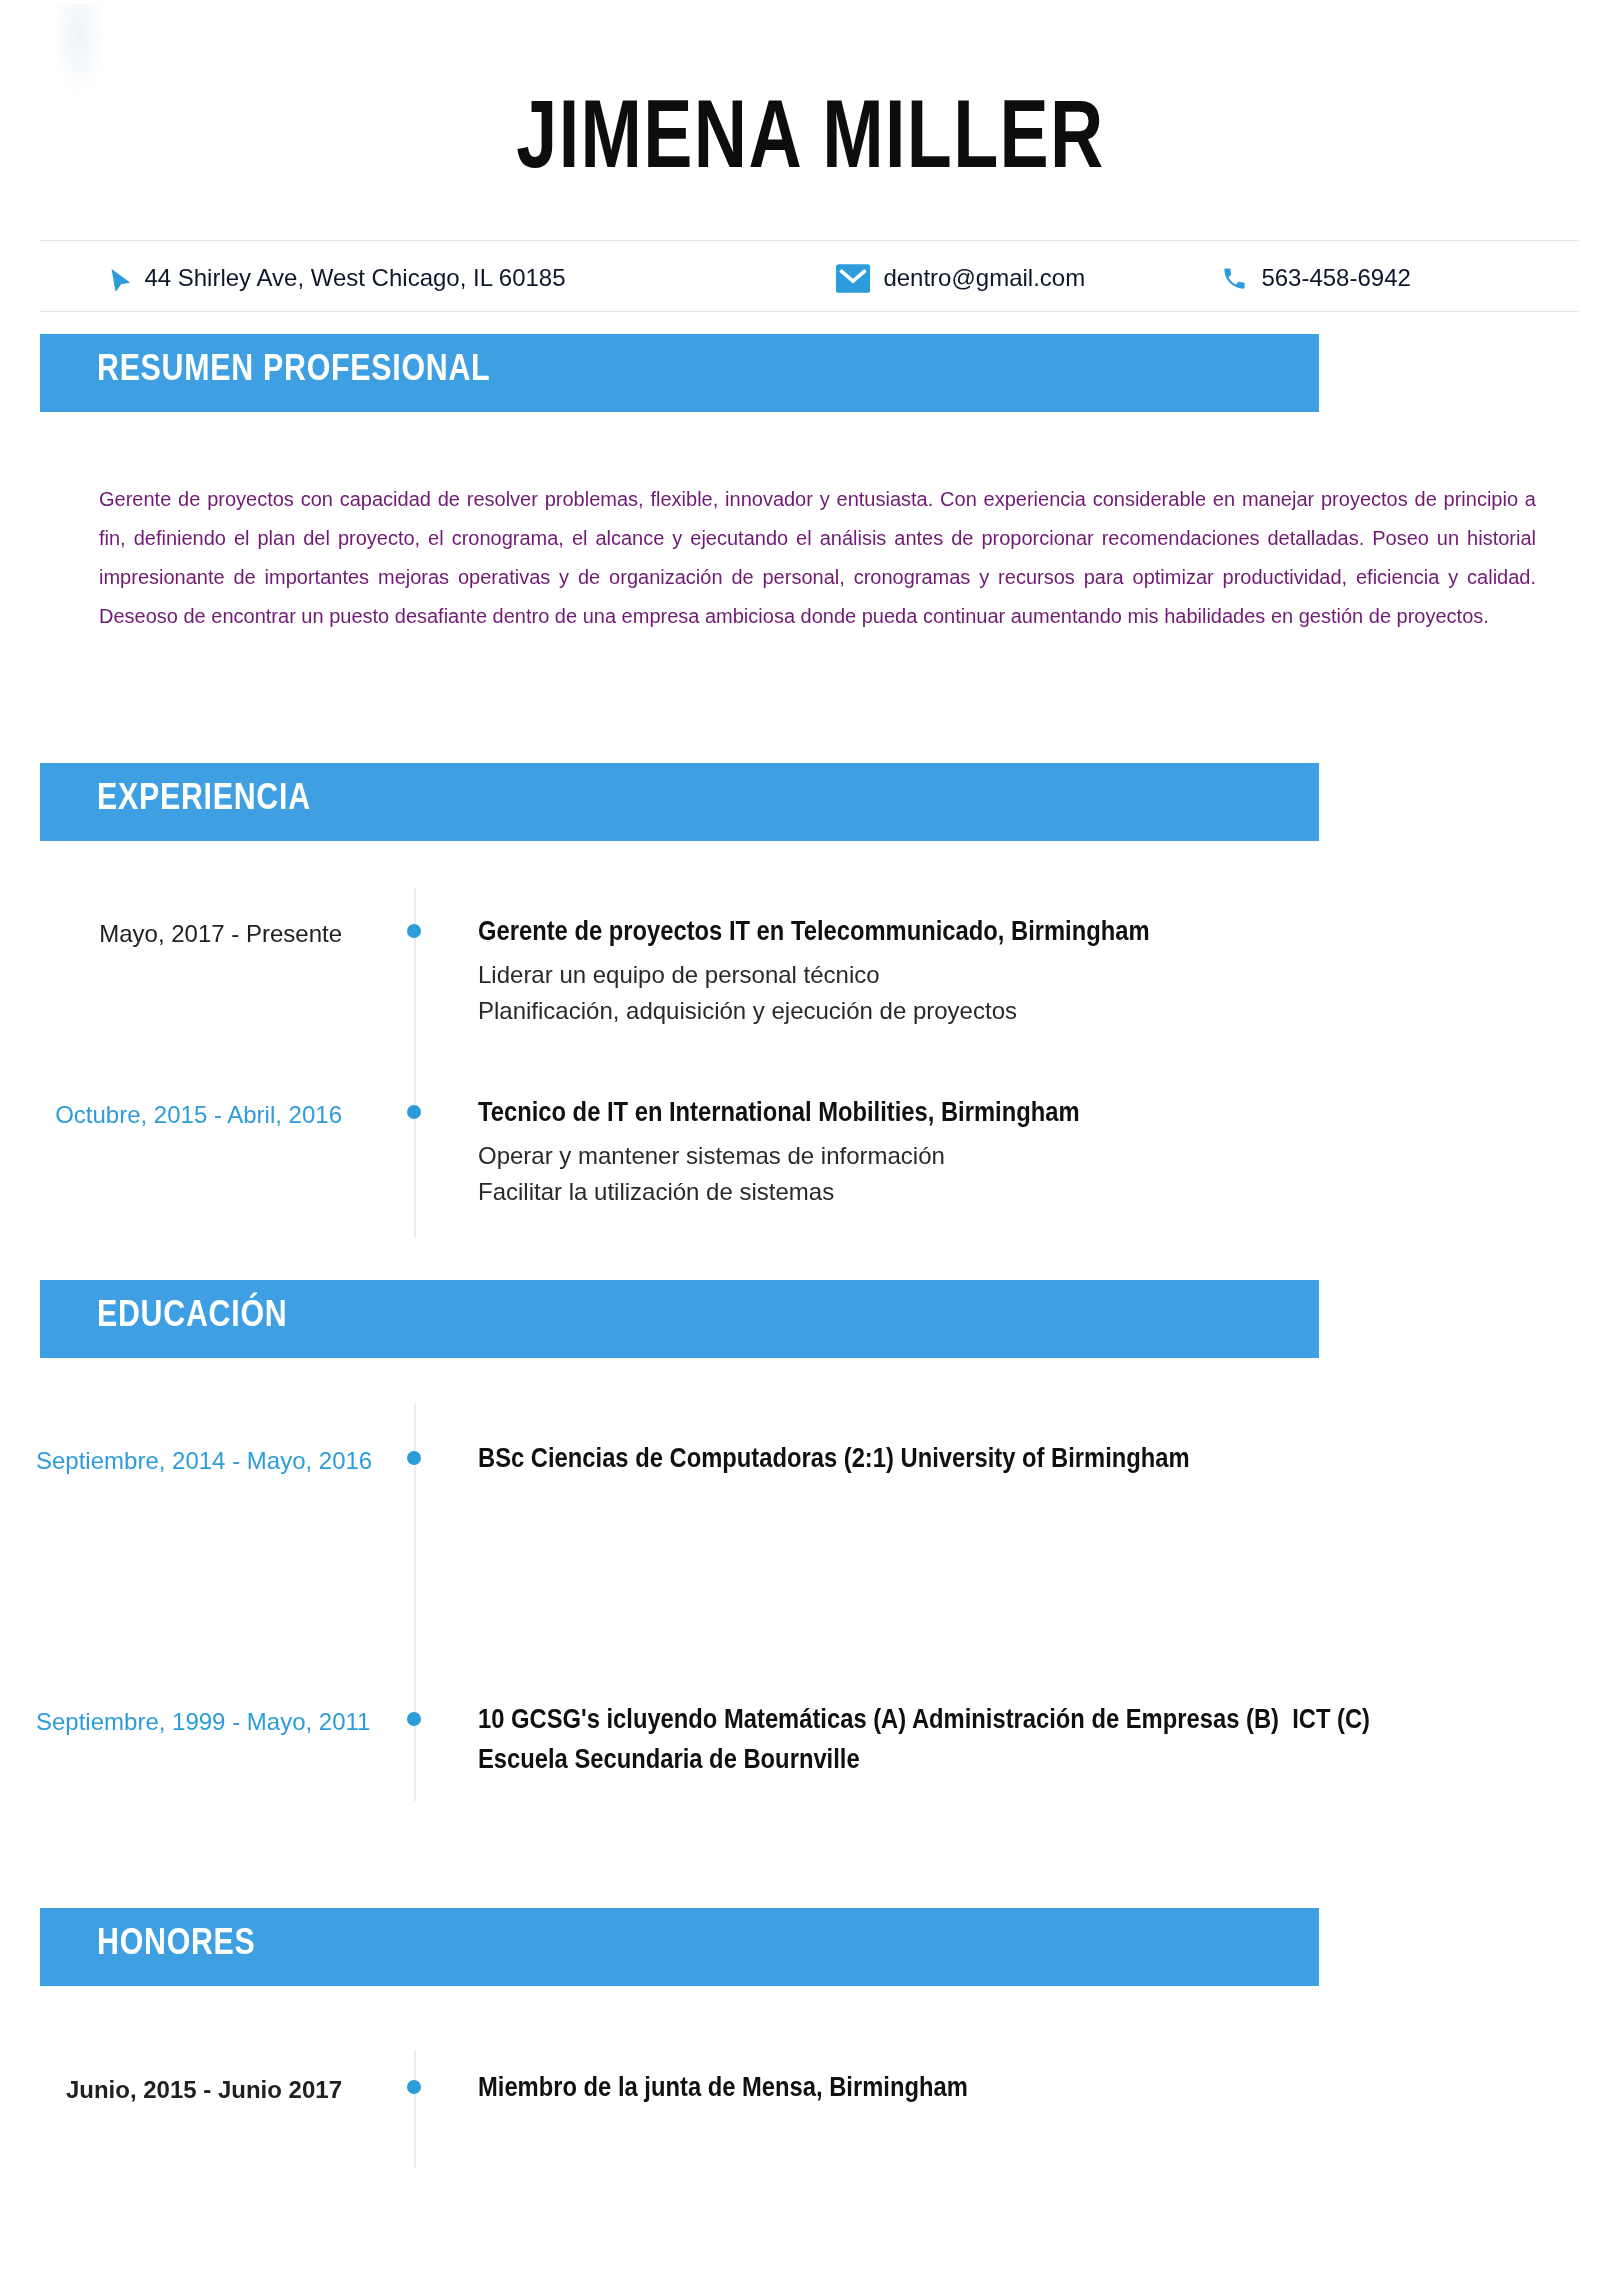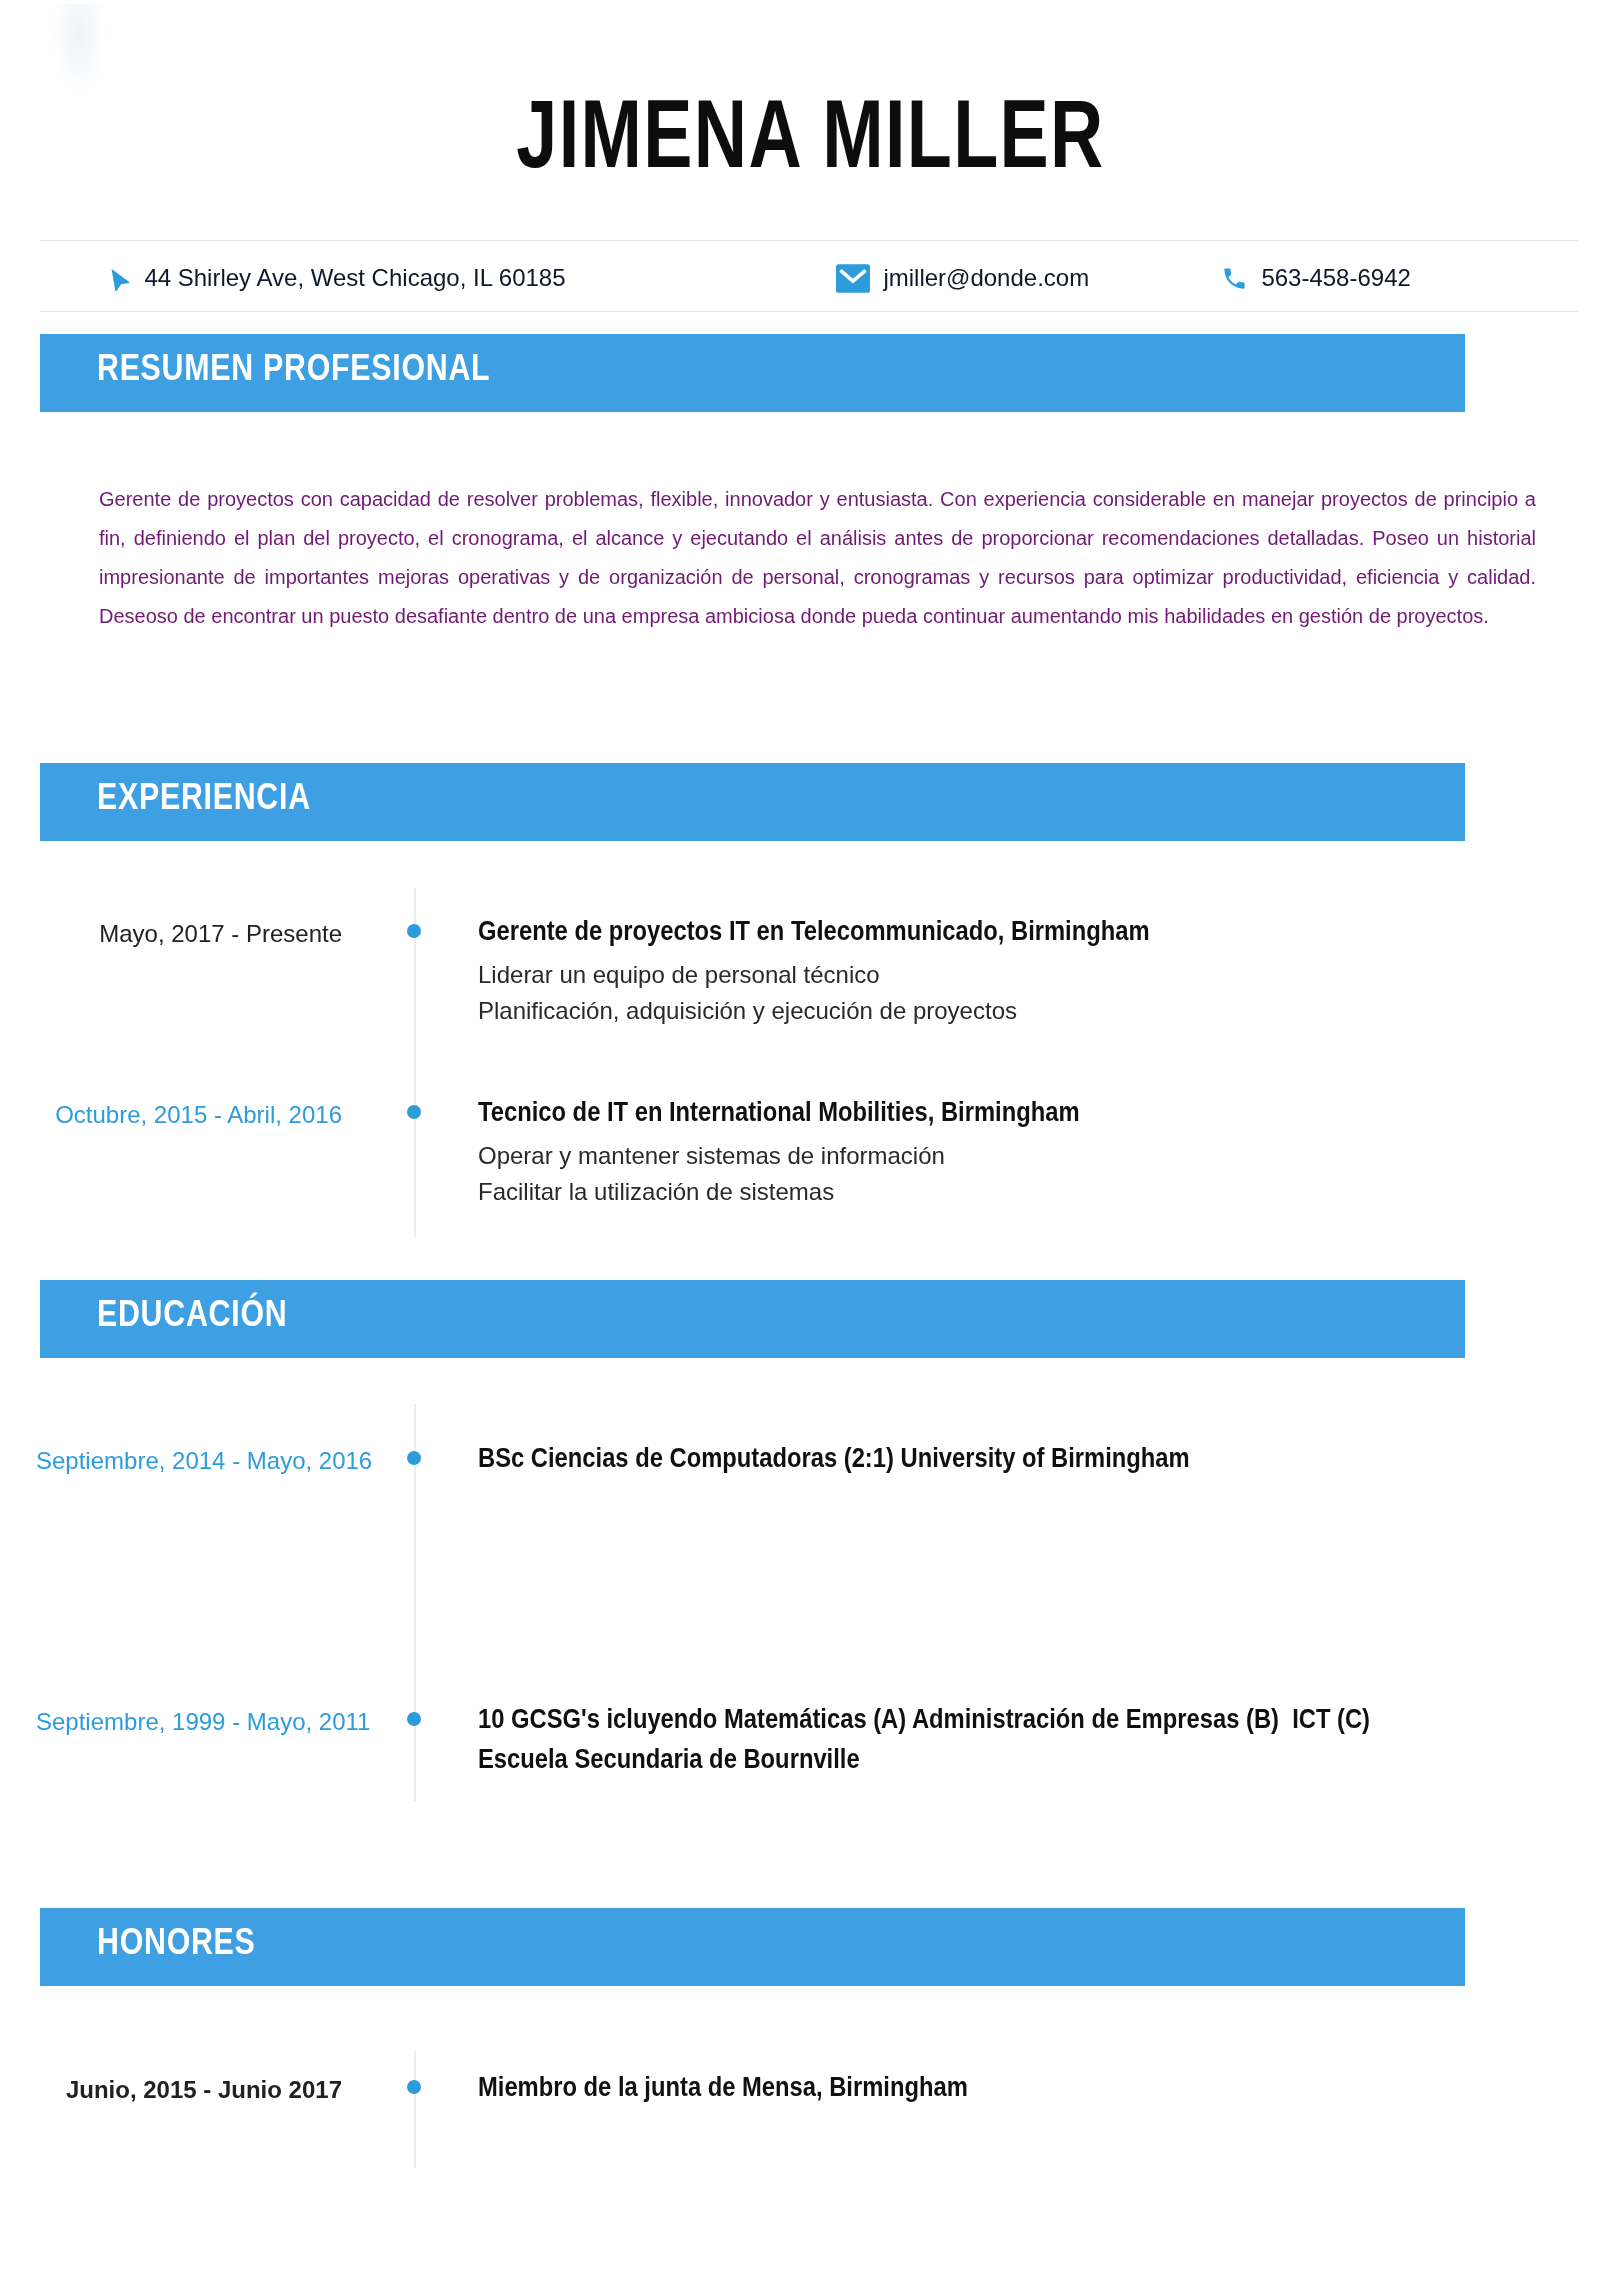--- a/index.html
+++ b/index.html
@@ -24,21 +24,21 @@
   }
   .rule{position:absolute;left:40px;width:1539px;height:0.9px;background:var(--rule);}
   .rule-top{top:240px;}
   .rule-bottom{top:311px;}
   .contact{position:absolute;top:253px;left:0;width:100%;height:50px;}
   .contact-item{position:absolute;top:0;height:50px;display:flex;align-items:center;gap:13.4px;font-size:24px;color:#0f172a;}
   .ci-address{left:104px;}
   .ci-email{left:836px;}
   .ci-phone{left:1221px;}
   .icon{display:inline-flex;align-items:center;justify-content:center;}
-  .banner{position:absolute;left:40px;width:1425px;height:78px;background:var(--accent);}
+  .banner{position:absolute;left:40px;width:1279px;height:78px;background:var(--accent);}
   .banner .t{
     display:inline-block;margin:12.5px 0 0 57px;font-size:37px;font-weight:700;
     letter-spacing:0.9px;color:#ffffff;transform:scaleX(.82);transform-origin:0 0;white-space:nowrap;
   }
   .b-summary{top:334px;}
   .b-exp{top:763px;}
   .b-edu{top:1280px;}
   .b-hon{top:1908px;}
   .summary-body{
     position:absolute;left:99px;top:480px;width:1437px;
@@ -95,21 +95,21 @@
       </span>
       <span>44 Shirley Ave, West Chicago, IL 60185</span>
     </div>
     <div class="contact-item ci-email">
       <span class="icon">
         <svg width="34" height="29" viewBox="0 0 38 32">
             <rect width="38" height="32" rx="3" fill="#2D9CDB"></rect>
             <path d="M5 7 19 19 33 7" fill="none" stroke="#ffffff" stroke-width="4"></path>
           </svg>
       </span>
-      <span>jmiller@donde.com</span>
+      <span>dentro@gmail.com</span>
     </div>
     <div class="contact-item ci-phone">
       <span class="icon">
         <svg width="27" height="27" viewBox="0 0 24 24">
             <path fill="#2D9CDB" d="M6.62 10.79c1.44 2.83 3.76 5.14 6.59 6.59l2.2-2.21c.27-.27.67-.36 1.02-.24 1.12.37 2.33.57 3.57.57.55 0 1 .45 1 1V20c0 .55-.45 1-1 1-9.39 0-17-7.61-17-17 0-.55.45-1 1-1h3.5c.55 0 1 .45 1 1 0 1.25.2 2.45.57 3.57.11.35.03.74-.25 1.02l-2.2 2.2z"></path>
           </svg>
       </span>
       <span>563-458-6942</span>
     </div>
   </div>

